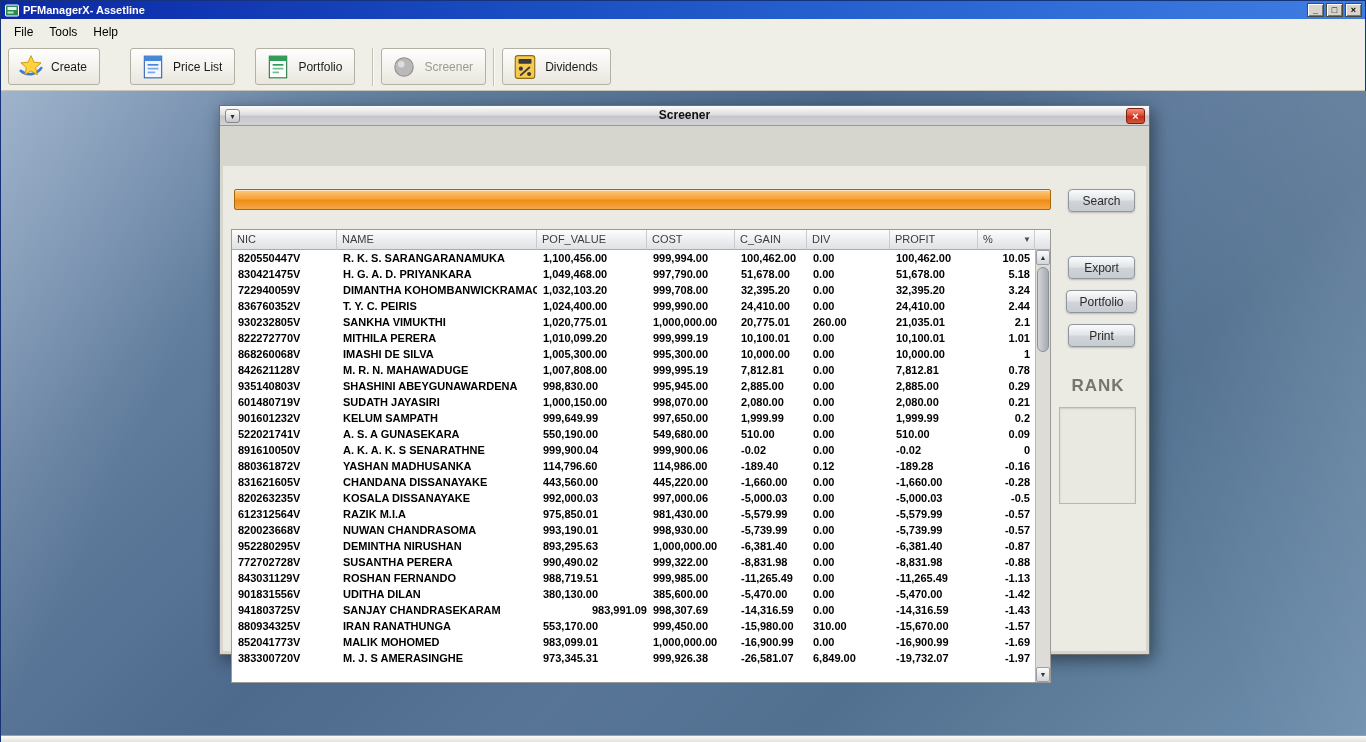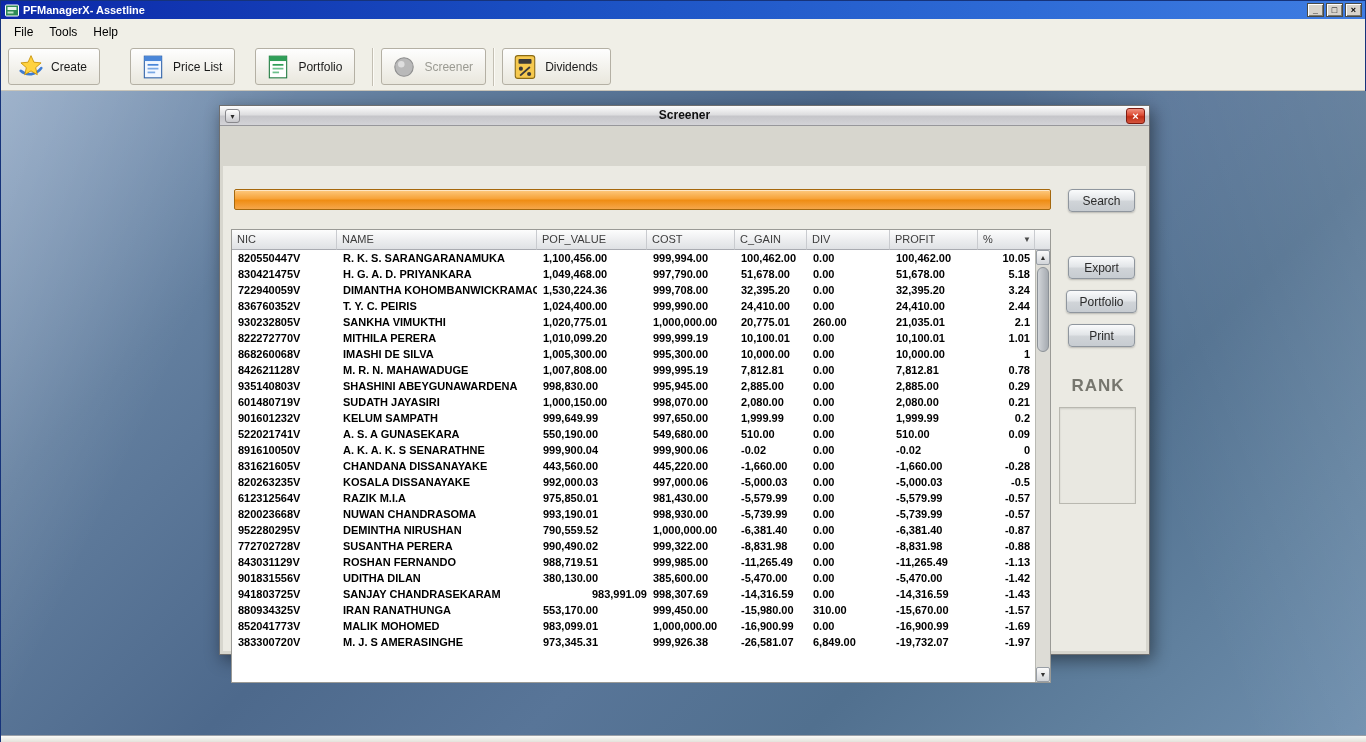--- a/index.html
+++ b/index.html
@@ -237,21 +237,21 @@
                 <div class="td" style="width: 110px;">1,049,468.00</div>
                 <div class="td" style="width: 88px;">997,790.00</div>
                 <div class="td" style="width: 72px;">51,678.00</div>
                 <div class="td" style="width: 83px;">0.00</div>
                 <div class="td" style="width: 88px;">51,678.00</div>
                 <div class="td right" style="width: 57px;">5.18</div>
               </div>
               <div class="tr">
                 <div class="td" style="width: 105px;">722940059V</div>
                 <div class="td" style="width: 200px;">DIMANTHA KOHOMBANWICKRAMAGE</div>
-                <div class="td" style="width: 110px;">1,530,224.36</div>
+                <div class="td" style="width: 110px;">1,032,103.20</div>
                 <div class="td" style="width: 88px;">999,708.00</div>
                 <div class="td" style="width: 72px;">32,395.20</div>
                 <div class="td" style="width: 83px;">0.00</div>
                 <div class="td" style="width: 88px;">32,395.20</div>
                 <div class="td right" style="width: 57px;">3.24</div>
               </div>
               <div class="tr">
                 <div class="td" style="width: 105px;">836760352V</div>
                 <div class="td" style="width: 200px;">T. Y. C. PEIRIS</div>
                 <div class="td" style="width: 110px;">1,024,400.00</div>
@@ -345,20 +345,30 @@
                 <div class="td" style="width: 105px;">891610050V</div>
                 <div class="td" style="width: 200px;">A. K. A. K. S SENARATHNE</div>
                 <div class="td" style="width: 110px;">999,900.04</div>
                 <div class="td" style="width: 88px;">999,900.06</div>
                 <div class="td" style="width: 72px;">-0.02</div>
                 <div class="td" style="width: 83px;">0.00</div>
                 <div class="td" style="width: 88px;">-0.02</div>
                 <div class="td right" style="width: 57px;">0</div>
               </div>
               <div class="tr">
+                <div class="td" style="width: 105px;">880361872V</div>
+                <div class="td" style="width: 200px;">YASHAN MADHUSANKA</div>
+                <div class="td" style="width: 110px;">114,796.60</div>
+                <div class="td" style="width: 88px;">114,986.00</div>
+                <div class="td" style="width: 72px;">-189.40</div>
+                <div class="td" style="width: 83px;">0.12</div>
+                <div class="td" style="width: 88px;">-189.28</div>
+                <div class="td right" style="width: 57px;">-0.16</div>
+              </div>
+              <div class="tr">
                 <div class="td" style="width: 105px;">831621605V</div>
                 <div class="td" style="width: 200px;">CHANDANA DISSANAYAKE</div>
                 <div class="td" style="width: 110px;">443,560.00</div>
                 <div class="td" style="width: 88px;">445,220.00</div>
                 <div class="td" style="width: 72px;">-1,660.00</div>
                 <div class="td" style="width: 83px;">0.00</div>
                 <div class="td" style="width: 88px;">-1,660.00</div>
                 <div class="td right" style="width: 57px;">-0.28</div>
               </div>
               <div class="tr">
@@ -387,21 +397,21 @@
                 <div class="td" style="width: 110px;">993,190.01</div>
                 <div class="td" style="width: 88px;">998,930.00</div>
                 <div class="td" style="width: 72px;">-5,739.99</div>
                 <div class="td" style="width: 83px;">0.00</div>
                 <div class="td" style="width: 88px;">-5,739.99</div>
                 <div class="td right" style="width: 57px;">-0.57</div>
               </div>
               <div class="tr">
                 <div class="td" style="width: 105px;">952280295V</div>
                 <div class="td" style="width: 200px;">DEMINTHA NIRUSHAN</div>
-                <div class="td" style="width: 110px;">790,559.52</div>
+                <div class="td" style="width: 110px;">893,295.63</div>
                 <div class="td" style="width: 88px;">1,000,000.00</div>
                 <div class="td" style="width: 72px;">-6,381.40</div>
                 <div class="td" style="width: 83px;">0.00</div>
                 <div class="td" style="width: 88px;">-6,381.40</div>
                 <div class="td right" style="width: 57px;">-0.87</div>
               </div>
               <div class="tr">
                 <div class="td" style="width: 105px;">772702728V</div>
                 <div class="td" style="width: 200px;">SUSANTHA PERERA</div>
                 <div class="td" style="width: 110px;">990,490.02</div>

